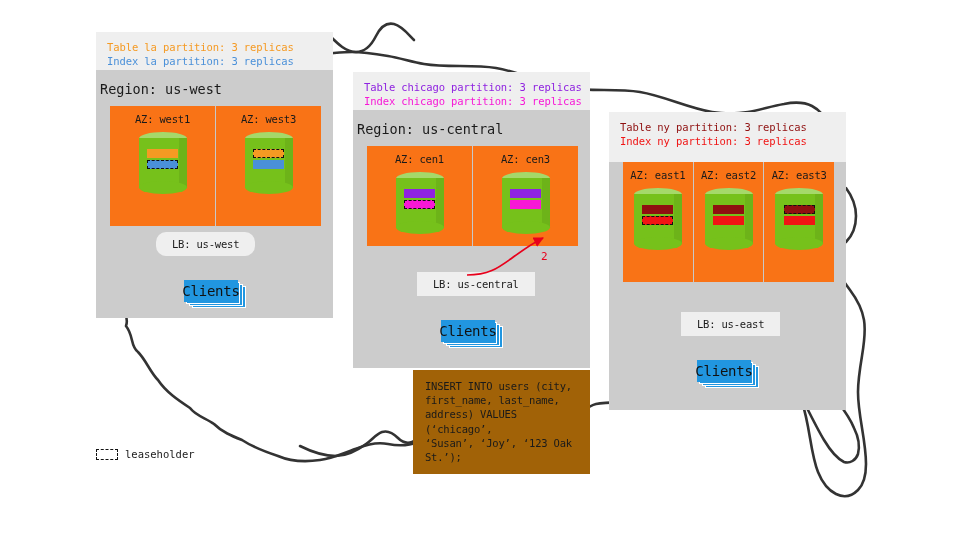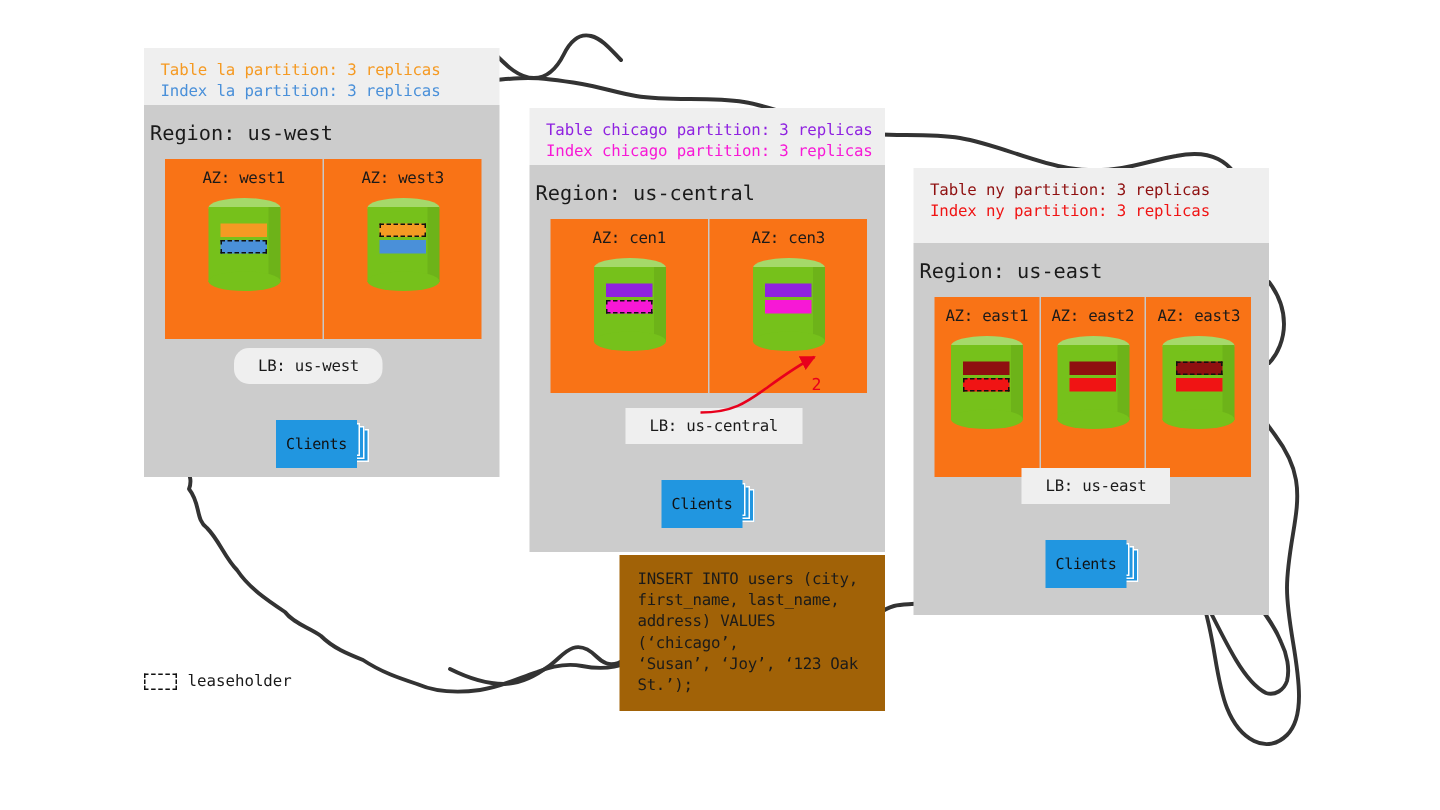--- a/index.html
+++ b/index.html
@@ -124,25 +124,25 @@
     width:54px;height:22px;
     background:#2196e0;
     border:1px solid #ffffff;
     box-sizing:border-box;
   }
   .clients-wrap .s3{left:8px;top:6px;}
   .clients-wrap .s2{left:5px;top:4px;}
   .clients-wrap .s1{left:2px;top:2px;}
   .clients-wrap .front{
     position:absolute;left:0;top:0;
-    width:54px;height:32px;
+    width:54px;height:22px;
     background:#2196e0;
     box-sizing:border-box;
     display:flex;align-items:center;justify-content:center;
-    font-size:10px;color:#111111;letter-spacing:-0.2px;text-align:right;
+    font-size:14px;color:#111111;letter-spacing:-0.2px;text-align:right;
   }
 
   
   .sql-box{
     position:absolute;
     background:#a16207;
     font-size:10.5px;
     line-height:14.2px;
     color:#1a1a1a;
     padding:9px 12px 10px 12px;
@@ -276,21 +276,21 @@
     </div>
   </div>
 
   <div class="region" style="left:353px;top:72px;width:237px;">
     <div class="region-header" style="height:38px;">
       <span class="ln" style="color:#8f22e0;">Table chicago partition: 3 replicas</span>
       <span class="ln" style="color:#f718d6;">Index chicago partition: 3 replicas</span>
     </div>
     <div class="region-body" style="height:258px;">
       <div class="region-title">Region: us-central</div>
-      <div class="az-row" style="height:116px;">
+      <div class="az-row" style="height:100px;">
         <div class="az-col">
           <div class="az-label">AZ: cen1</div>
           <div class="cyl">
             <div class="top"></div>
             <div class="body"></div>
             <div class="shade"></div>
             <div class="bot"></div>
             <div class="bars">
               <div class="bar" style="background:#8f22e0;"></div>
               <div class="bar lease" style="background:#f718d6;"></div>
@@ -320,21 +320,20 @@
       <div class="front">Clients</div>
     </div>
   </div>
 
   <div class="region" style="left:609px;top:112px;width:237px;">
     <div class="region-header" style="height:50px;">
       <span class="ln" style="color:#8f1010;">Table ny partition: 3 replicas</span>
       <span class="ln" style="color:#f01414;">Index ny partition: 3 replicas</span>
     </div>
     <div class="region-body" style="height:248px;">
-      <div class="region-title">Region: us-east</div>
       <div class="az-row" style="height:120px;">
         <div class="az-col">
           <div class="az-label">AZ: east1</div>
           <div class="cyl">
             <div class="top"></div>
             <div class="body"></div>
             <div class="shade"></div>
             <div class="bot"></div>
             <div class="bars">
               <div class="bar" style="background:#8f1010;"></div>

